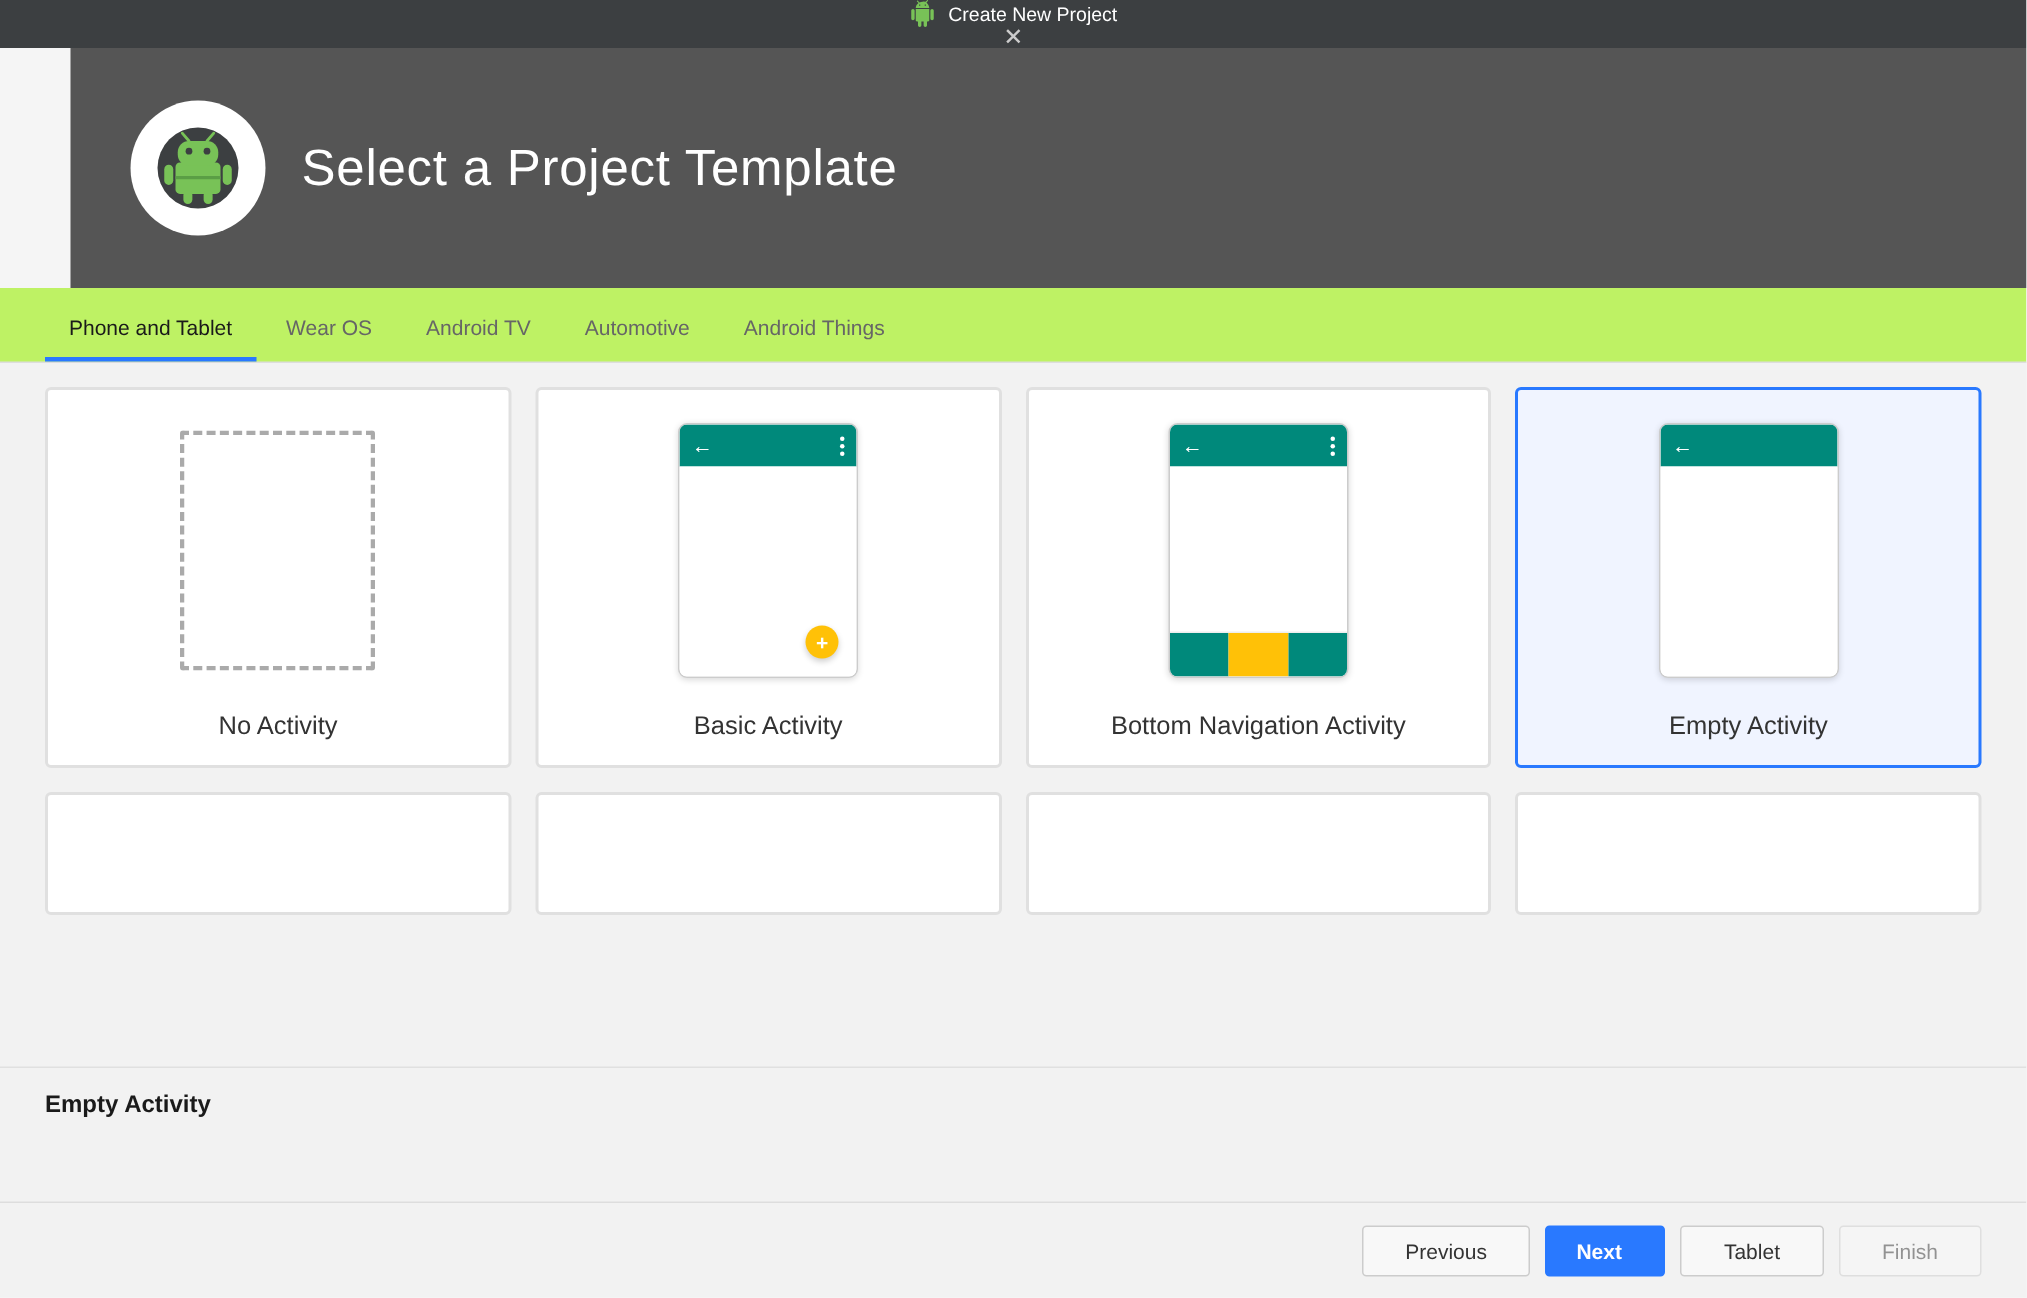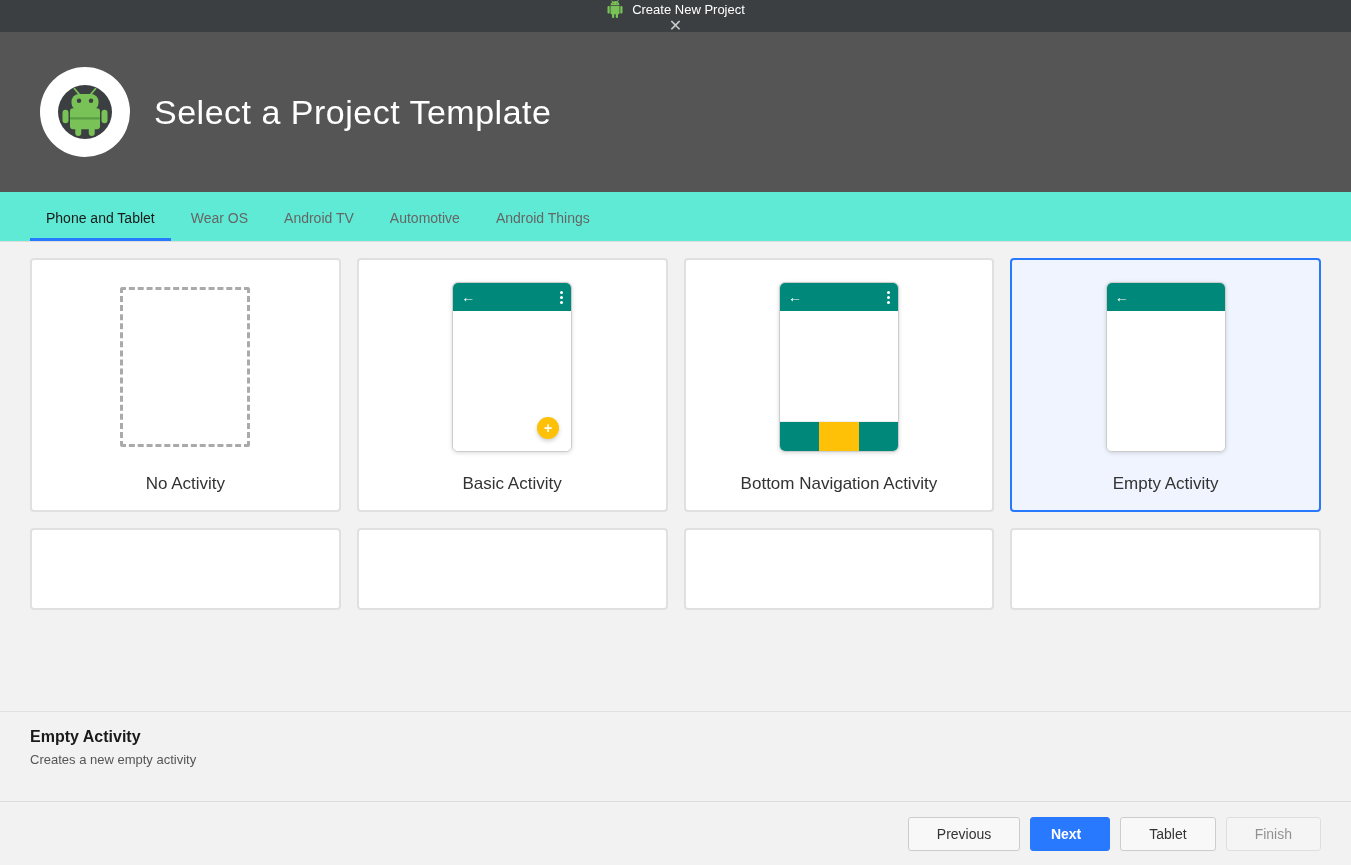--- a/index.html
+++ b/index.html
@@ -48,20 +48,21 @@
 
     
     .dialog-header {
       background: #555555;
       padding: 20px 40px;
       display: flex;
       align-items: center;
       gap: 24px;
       flex-shrink: 0;
       height: 160px;
+      margin-left: 47px;
     }
     .header-logo {
       width: 90px;
       height: 90px;
       background: #fff;
       border-radius: 50%;
       display: flex;
       align-items: center;
       justify-content: center;
       flex-shrink: 0;
@@ -77,21 +78,21 @@
     .dialog-body {
       background: #f2f2f2;
       flex: 1;
       display: flex;
       flex-direction: column;
       overflow: hidden;
     }
 
     
     .tabs-bar {
-      background: #5eead4;
+      background: #bef264;
       display: flex;
       align-items: flex-end;
       padding: 0 30px;
       border-bottom: 1px solid #ddd;
       flex-shrink: 0;
       height: 50px;
     }
     .tab {
       padding: 10px 16px 12px;
       font-size: 14px;
@@ -434,21 +435,20 @@
         <div style="height:50px; display:flex; align-items:center; justify-content:center;">
           <div style="width:100%; height:20px; background:#00897b; border-radius:3px 3px 0 0;"></div>
         </div>
       </div>
 
     </div>
   </div>
 
   <div class="selected-description">
     <div class="selected-name">Empty Activity</div>
-    <div class="selected-desc">Creates a new empty activity</div>
   </div>
 
   <div class="dialog-footer">
     <button class="btn">Previous</button>
     <button class="btn btn-primary">Next</button>
     <button class="btn">Tablet</button>
     <button class="btn" disabled="">Finish</button>
   </div>
 
 </div>

